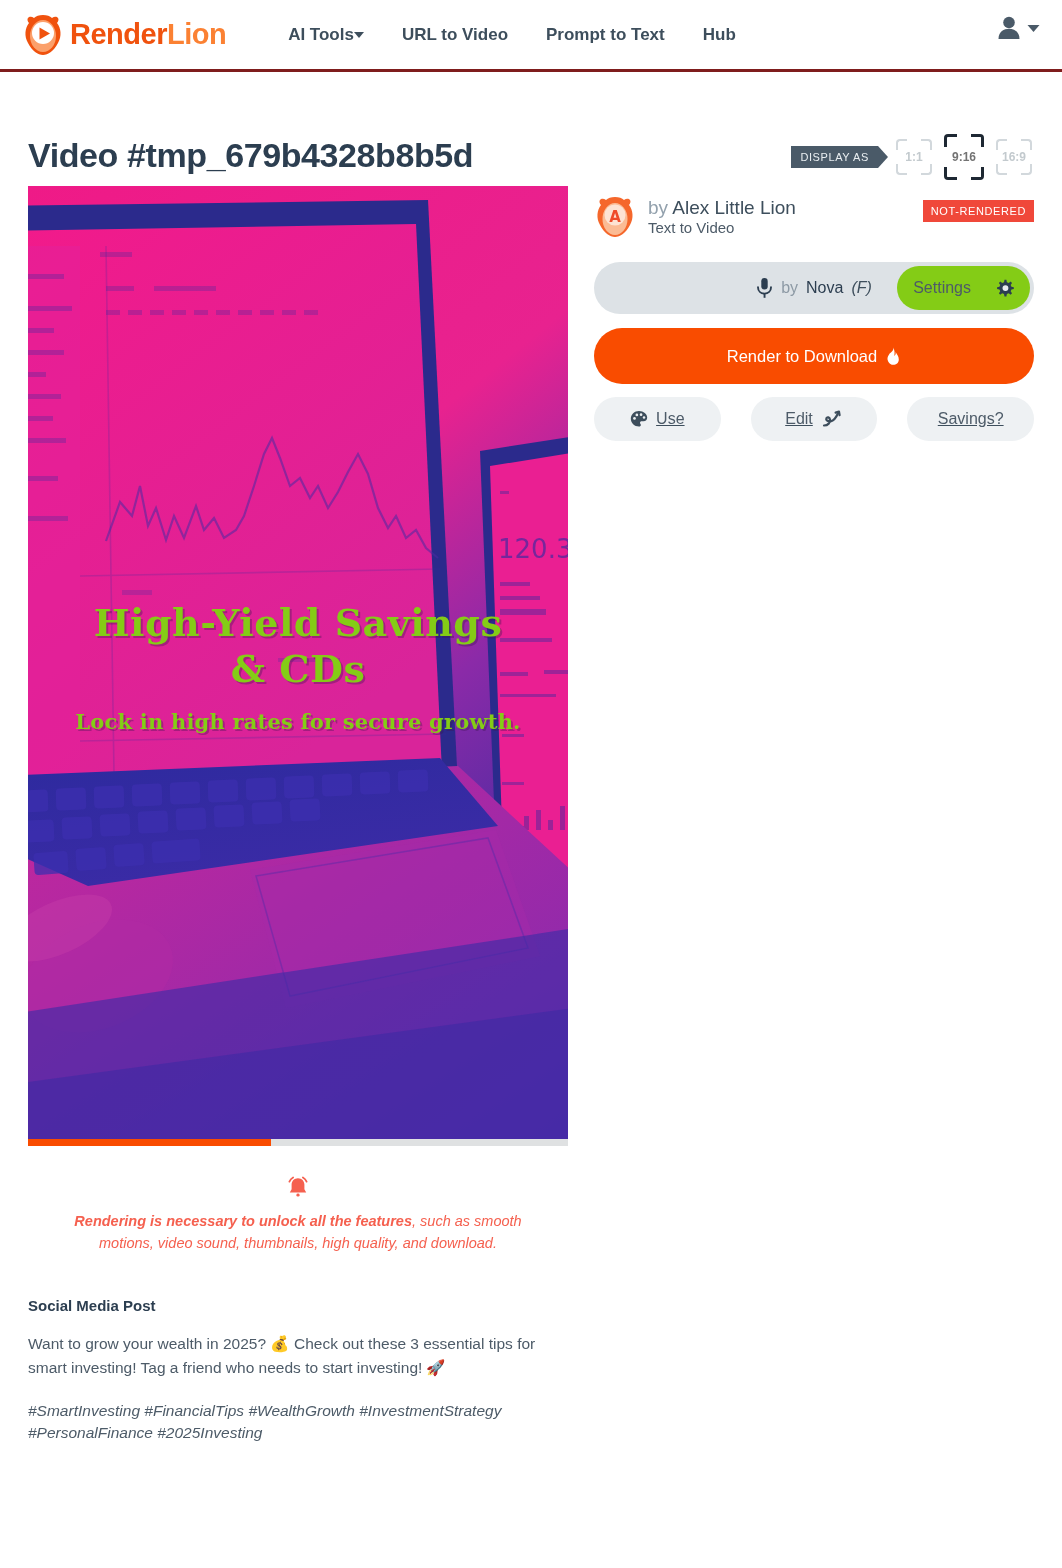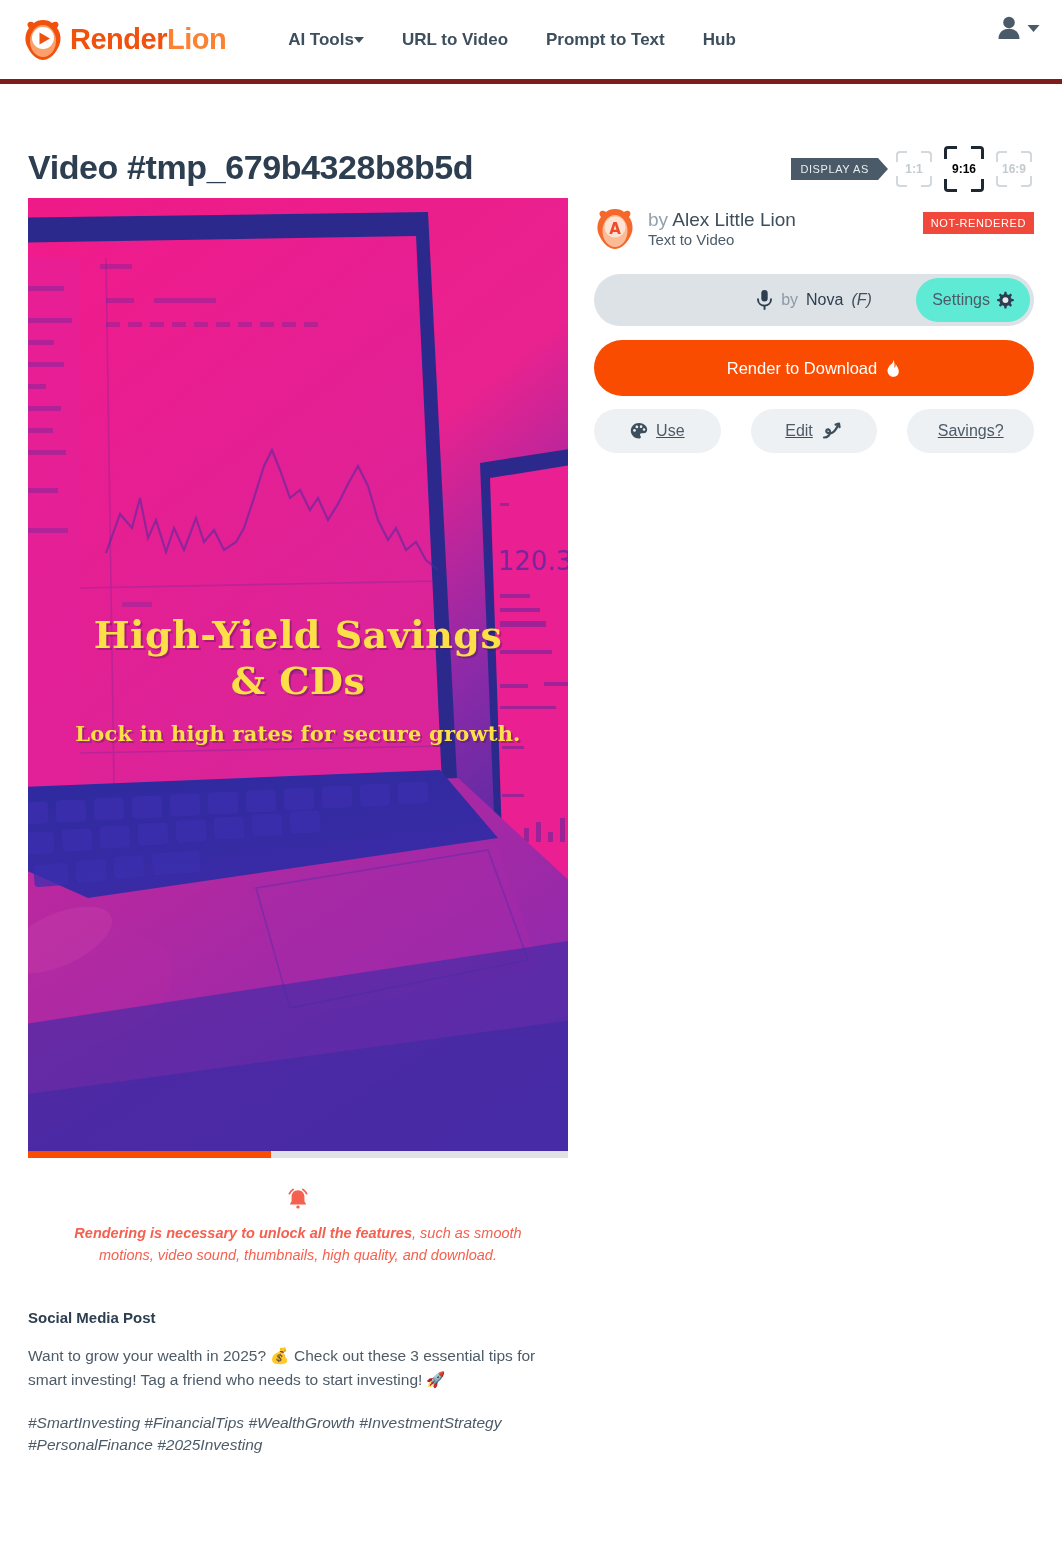--- a/index.html
+++ b/index.html
@@ -7,24 +7,24 @@
     width: 1062px; height: 1568px;
     background: #ffffff;
     font-family: "Liberation Sans", sans-serif;
     color: #3d4e5c;
     overflow: hidden;
   }
 
   
   .header {
     position: relative;
-    height: 84px;
+    height: 72px;
     width: 1062px;
     background: #fff;
-    border-bottom: 5px solid #7f1d1d;
+    border-bottom: 3px solid #7f1d1d;
     display: flex;
     align-items: center;
   }
   .logo-wrap {
     display: flex; align-items: center;
     margin-left: 22px;
     gap: 6px;
   }
   .logo-mark { width: 42px; height: 42px; display:block; }
   .logo-text {
@@ -102,21 +102,21 @@
   }
   .ratio-btn .br {
     position: absolute;
     width: 11px; height: 11px;
     border: 2.5px solid #d2d8dc;
   }
   .ratio-btn .tl { top:2px; left:2px; border-right:none; border-bottom:none; border-top-left-radius:4px; }
   .ratio-btn .tr { top:2px; right:2px; border-left:none; border-bottom:none; border-top-right-radius:4px; }
   .ratio-btn .bl { bottom:2px; left:2px; border-right:none; border-top:none; border-bottom-left-radius:4px; }
   .ratio-btn .brr{ bottom:2px; right:2px; border-left:none; border-top:none; border-bottom-right-radius:4px; }
-  .ratio-btn.selected { color: #000000; }
+  .ratio-btn.selected { color: #737373; }
   .ratio-btn.selected .br { border-color: #1e2833; width: 13px; height: 13px; border-width: 3.5px; }
   .ratio-btn.selected { width: 44px; height: 50px; }
 
   
   .main {
     position: relative;
     margin: 0 28px;
     display: flex;
     gap: 26px;
   }
@@ -130,21 +130,21 @@
     overflow: hidden;
     background: #2b2a8c;
   }
   .duotone { position:absolute; inset:0; }
   .overlay-text {
     position: absolute;
     left: 0; right: 0;
     top: 414px;
     text-align: center;
     font-family: "DejaVu Serif", serif;
-    color: #fde047;
+    color: #84cc16;
     text-shadow: 2px 2px 0 rgba(60,20,80,0.35);
   }
   .ov-line1 {
     font-size: 38px; font-weight: bold; line-height: 1.22;
     letter-spacing: 0.5px;
   }
   .ov-line2 {
     font-size: 21px; font-weight: bold;
     margin-top: 16px; letter-spacing: 0.2px;
   }
@@ -219,23 +219,23 @@
   .voice-label {
     font-size: 16px; color: #3d4e5c;
     display: flex; align-items: center; gap: 8px;
   }
   .voice-label .by { color: #8d9aa5; }
   .voice-label .nm { color: #2c3e50; }
   .voice-label .gd { font-style: italic; color: #3d4e5c; }
   .settings-btn {
     position: absolute; right: 4px; top: 4px;
     height: 44px; padding: 0 16px;
-    background: #5eead4;
+    background: #84cc16;
     border-radius: 22px;
-    display: flex; align-items: center; gap: 5px;
+    display: flex; align-items: center; gap: 24px;
     font-size: 16px; color: #4d5b68;
     cursor: pointer;
   }
 
   .render-btn {
     margin-top: 14px;
     height: 56px;
     background: #f94c00;
     border-radius: 28px;
     display: flex; align-items: center; justify-content: center;

